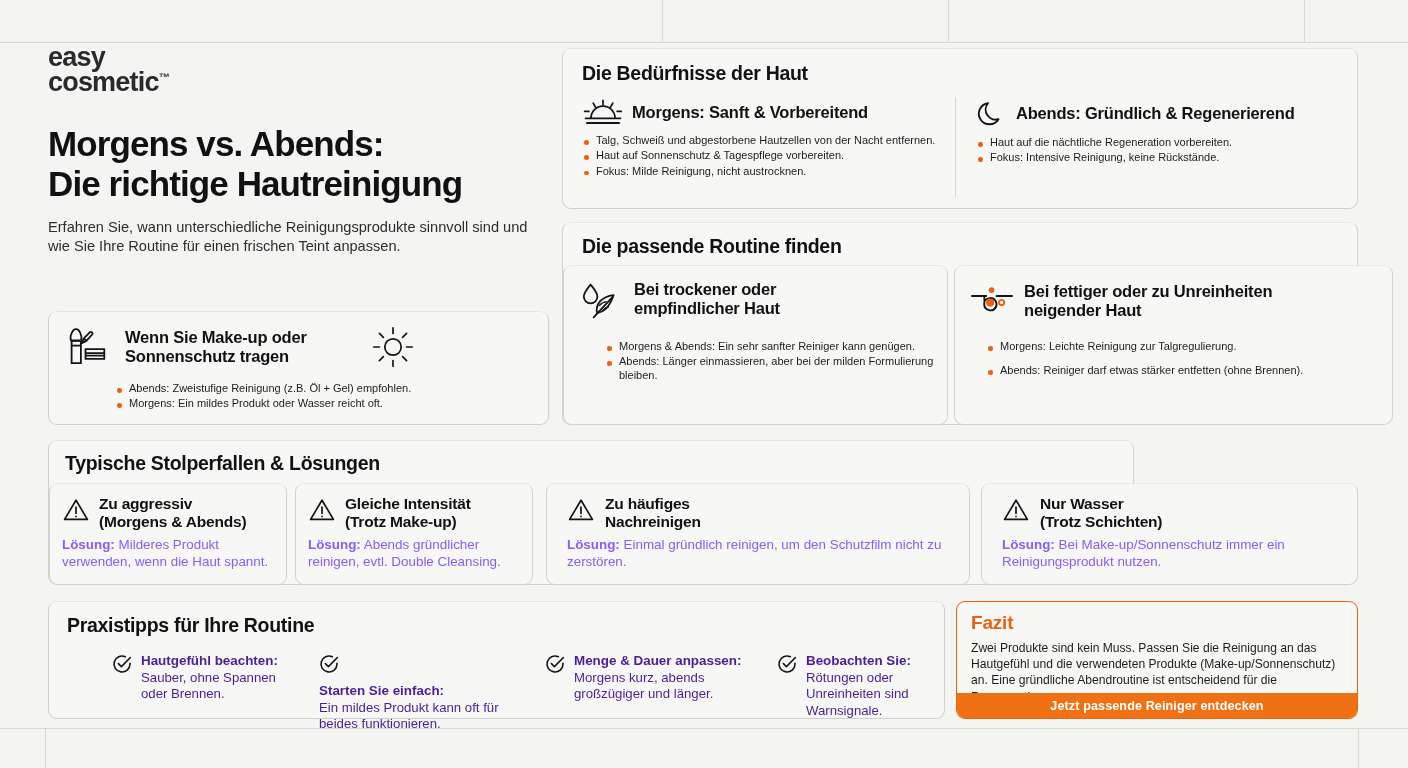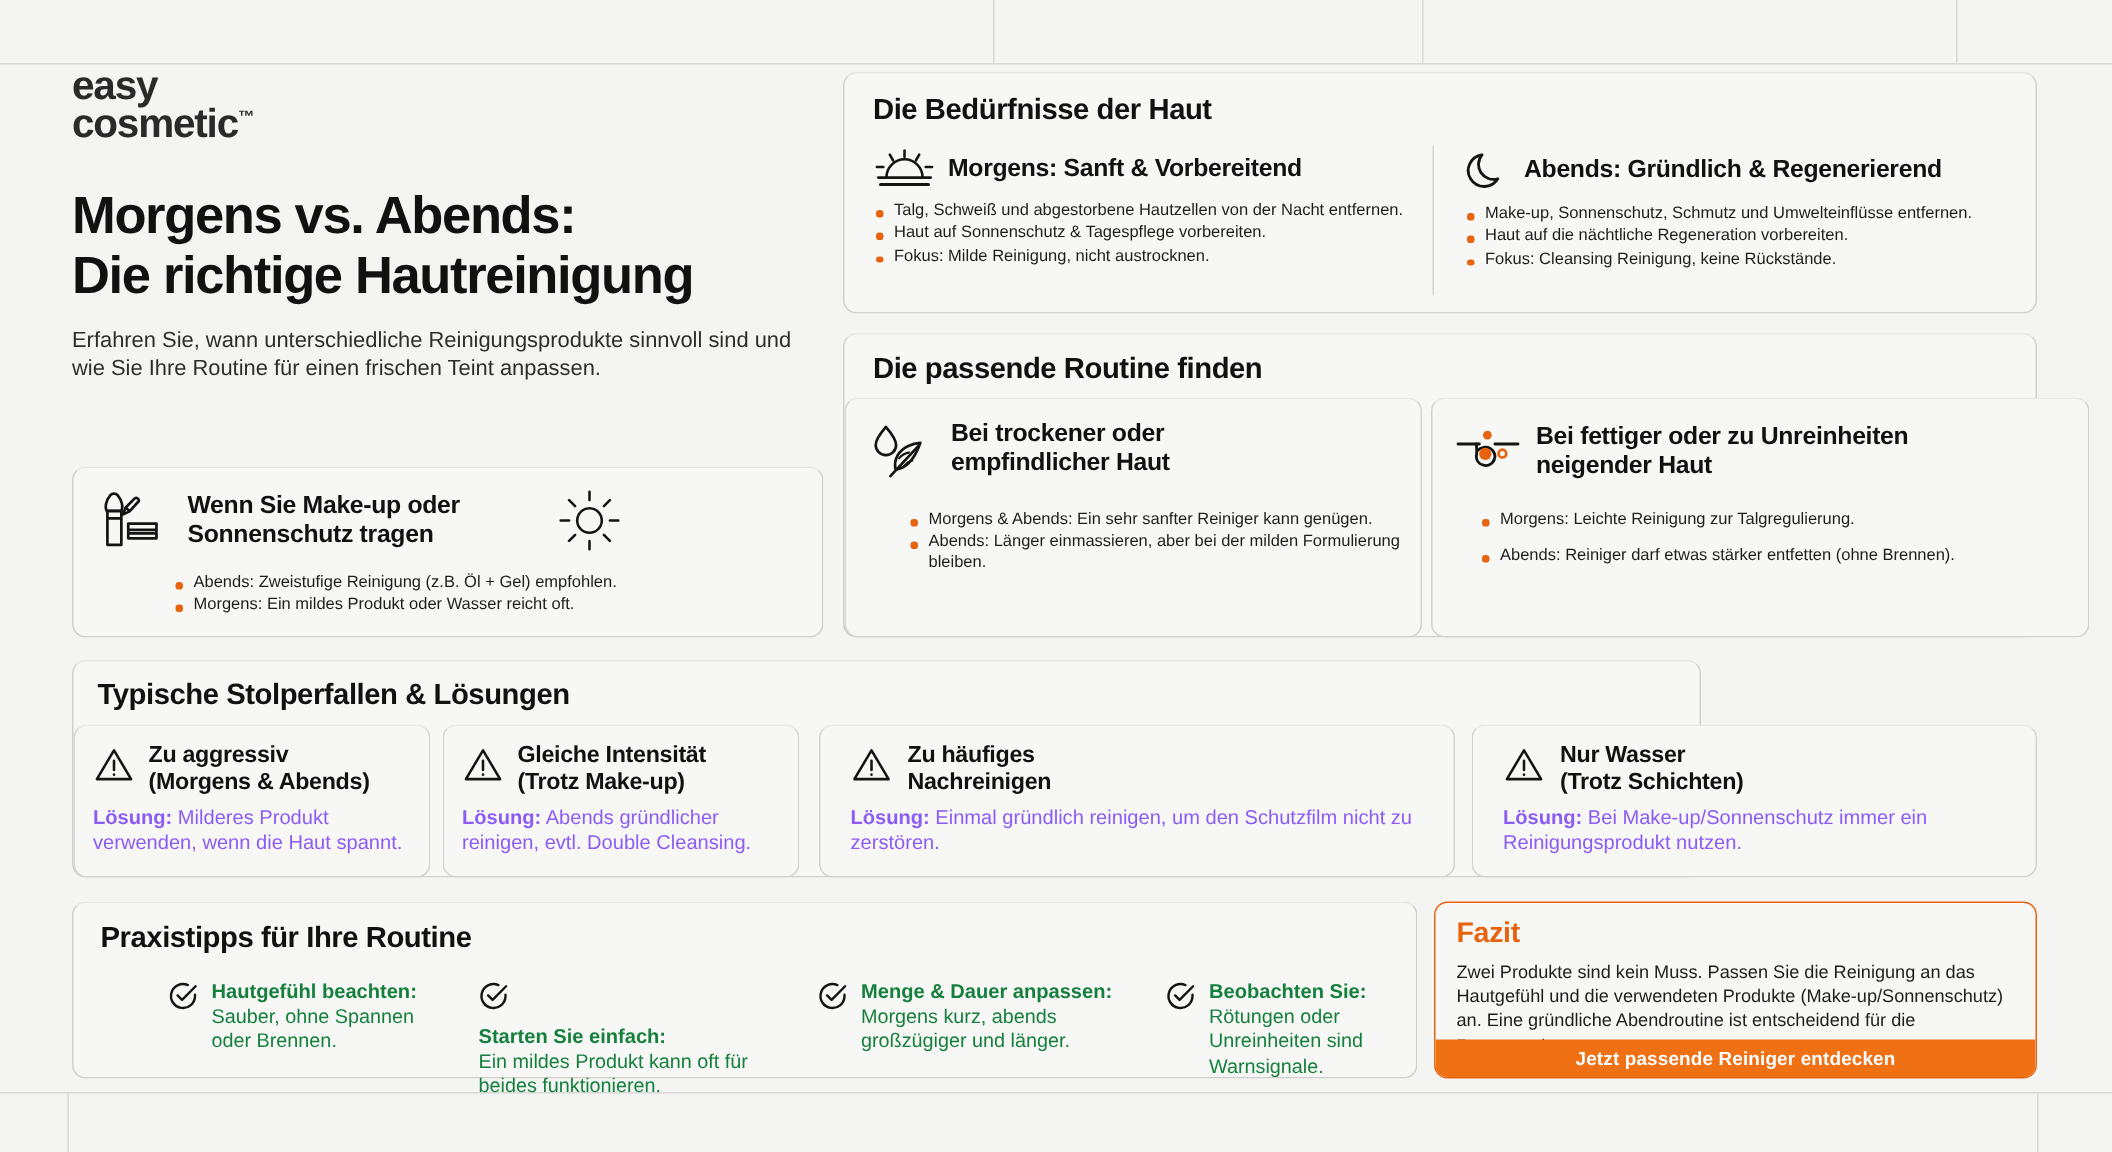--- a/index.html
+++ b/index.html
@@ -66,21 +66,21 @@
   ul.bl.sp li{margin-bottom:11px;}
   ul.bl b{font-weight:normal;}
 
   .hdrow{display:flex;align-items:center;gap:9px;}
   .divider{position:absolute;width:1px;background:#d5d5d2;}
 
   .sol{font-size:13.4px;line-height:1.24;color:#8b5cf6;}
   .sol b{font-weight:bold;}
 
   .tiprow{display:flex;gap:9px;align-items:flex-start;}
-  .tiptxt{font-size:13.2px;line-height:1.25;color:#15803d;}
+  .tiptxt{font-size:13.2px;line-height:1.25;color:#4c1d95;}
   .tiptxt b{font-weight:bold;display:block;font-size:13.4px;}
 
   
   .fazit{
     position:absolute;border:1px solid #e8630f;border-radius:9px;background:#f7f7f5;
     box-sizing:border-box;overflow:hidden;
   }
   .fazit h3{margin:0;font-size:19px;font-weight:bold;color:#e8630f;letter-spacing:-0.2px;}
   .fazit p{margin:0;font-size:12.1px;line-height:1.34;color:#1d1d1d;}
   .cta{
@@ -145,23 +145,22 @@
     <div style="position:absolute;left:414px;top:50px;width:372px;">
       <div class="hdrow">
         <span>
           <svg width="30" height="28" viewBox="0 0 30 28">
             <path d="M21.5 20.2A10 10 0 0 1 11 4.2a10.6 10.6 0 1 0 10.5 16z" fill="none" stroke="#141414" stroke-width="1.9" stroke-linejoin="round"></path>
           </svg>
         </span>
         <span class="ttl-lg">Abends: Gründlich &amp; Regenerierend</span>
       </div>
       <ul class="bl" style="margin-top:9px;">
-        <li><span>Make-up, Sonnenschutz, Schmutz und Umwelteinflüsse entfernen.</span></li>
         <li><span>Haut auf die nächtliche Regeneration vorbereiten.</span></li>
-        <li><b>Fokus:</b> <span>Cleansing Reinigung, keine Rückstände.</span></li>
+        <li><b>Fokus:</b> <span>Intensive Reinigung, keine Rückstände.</span></li>
       </ul>
     </div>
   </div>
 
   <div class="card" style="left:48px;top:311px;width:501px;height:114px;">
     <div style="position:absolute;left:18px;top:14px;display:flex;align-items:center;gap:12px;width:465px;">
       <span>
         <svg width="46" height="40" viewBox="0 0 46 40">
           <g fill="none" stroke="#141414" stroke-width="1.8" stroke-linejoin="round">
             <path d="M6.5 3.2c-3 3.4-3.6 8.2-2.4 10.3h9.8c1.2-2.1.6-6.9-2.4-10.3a3.5 3.5 0 0 0-5 0z"></path>

